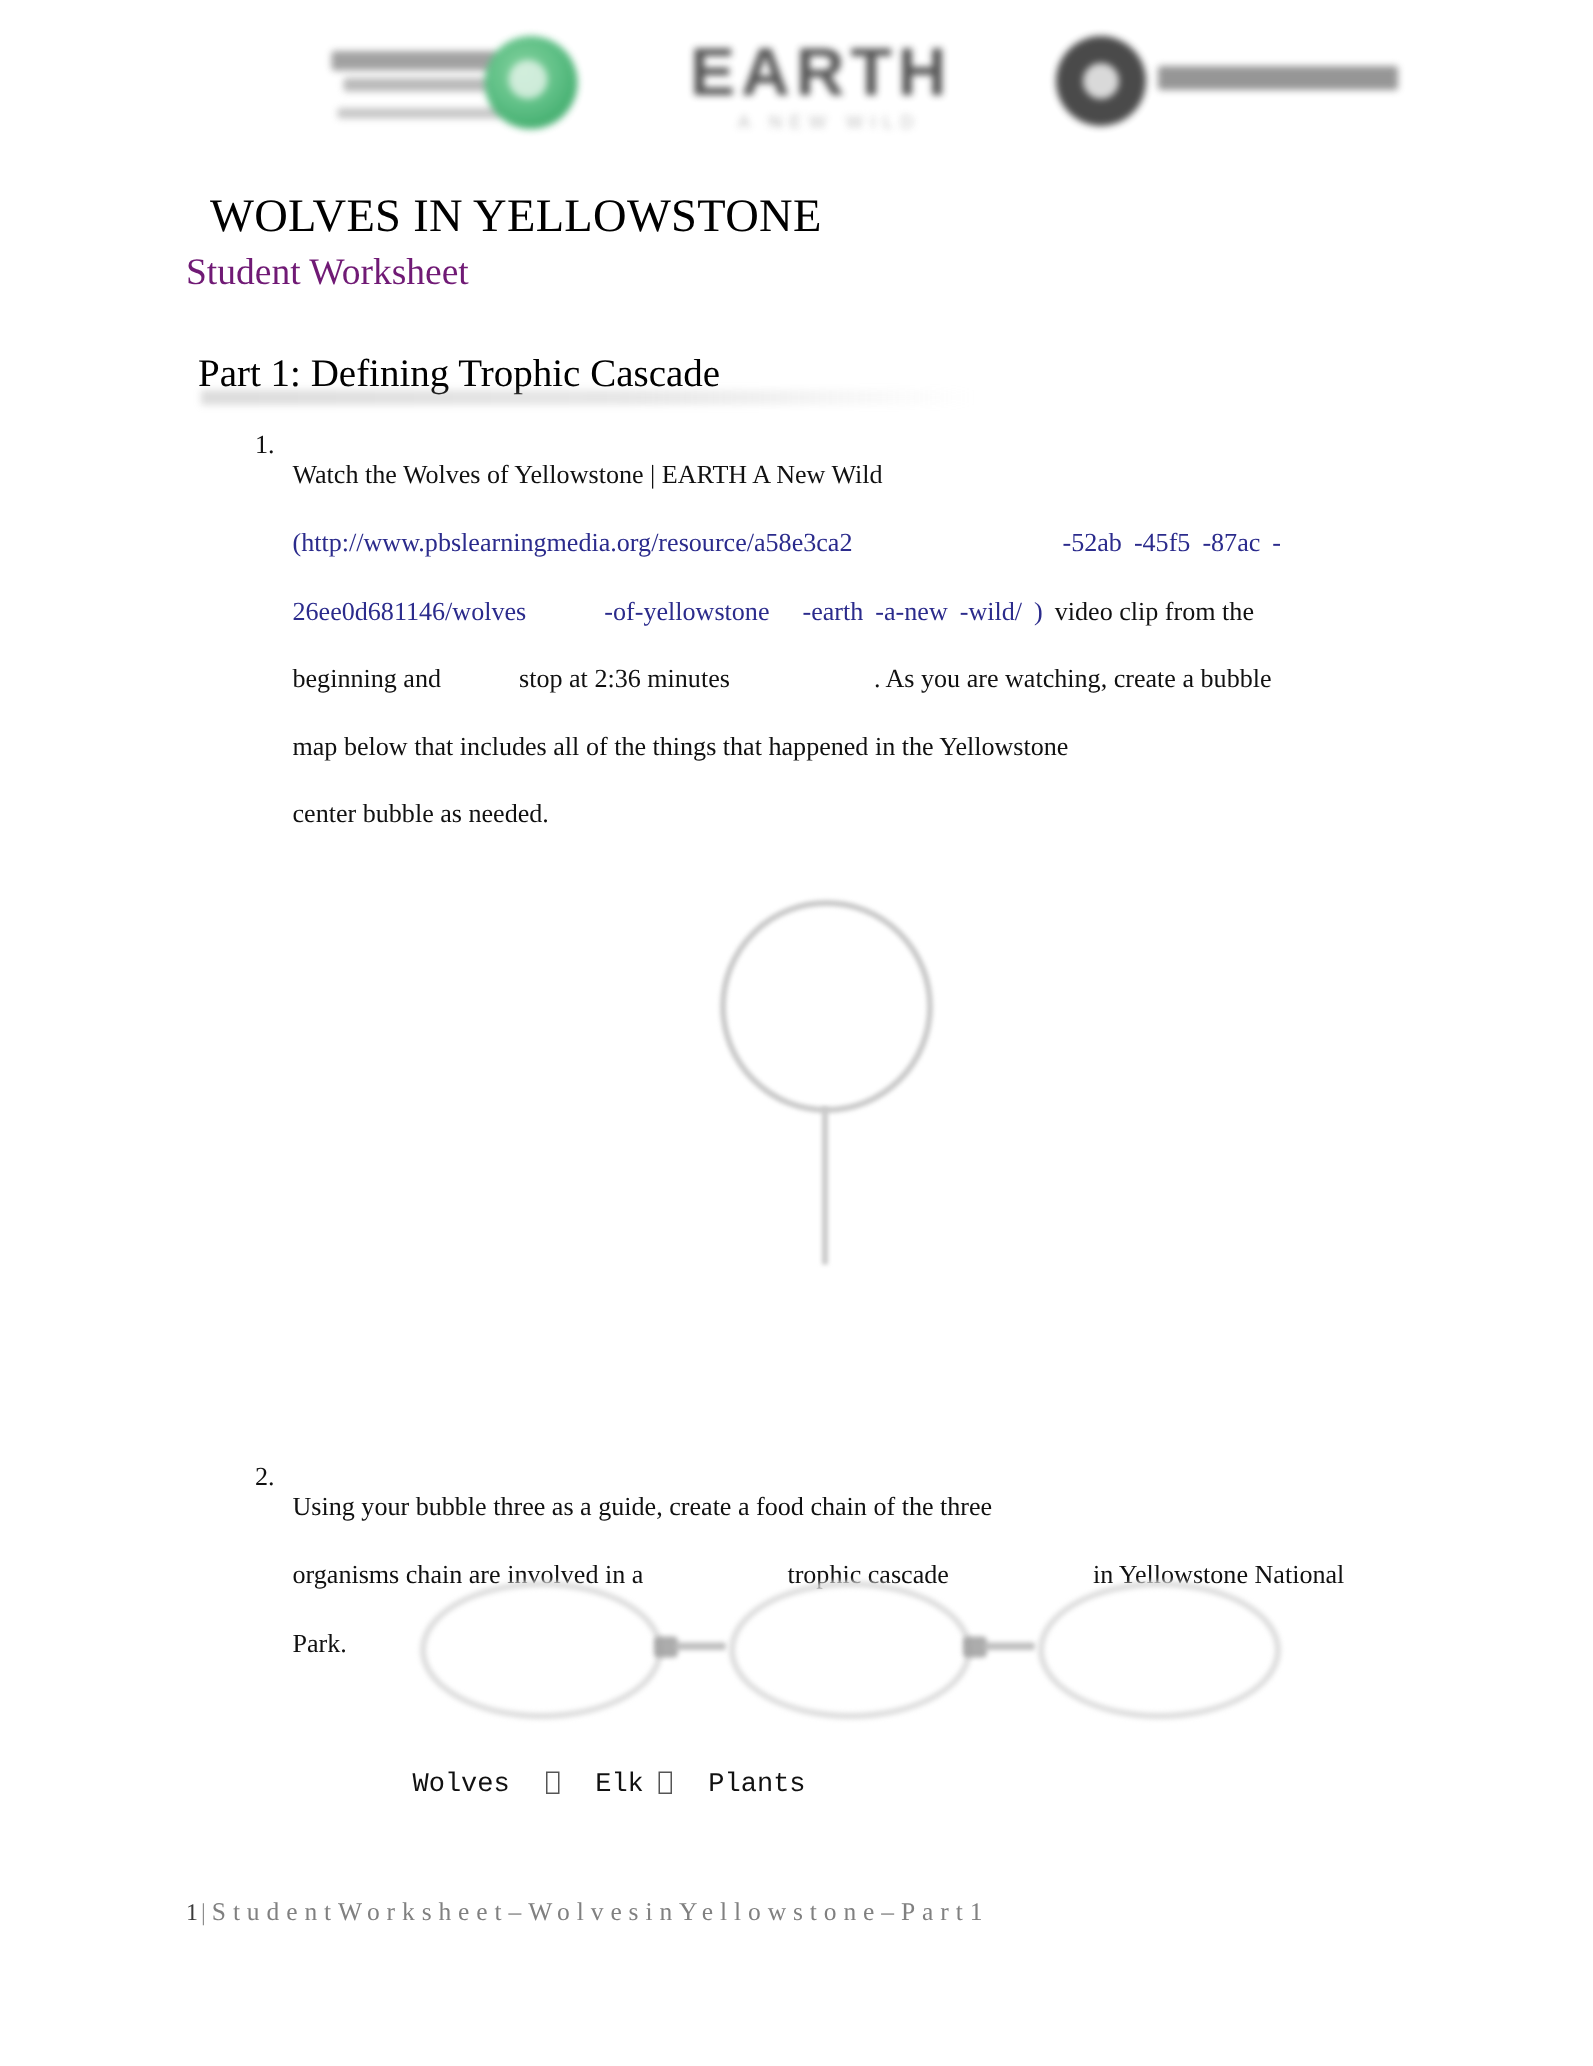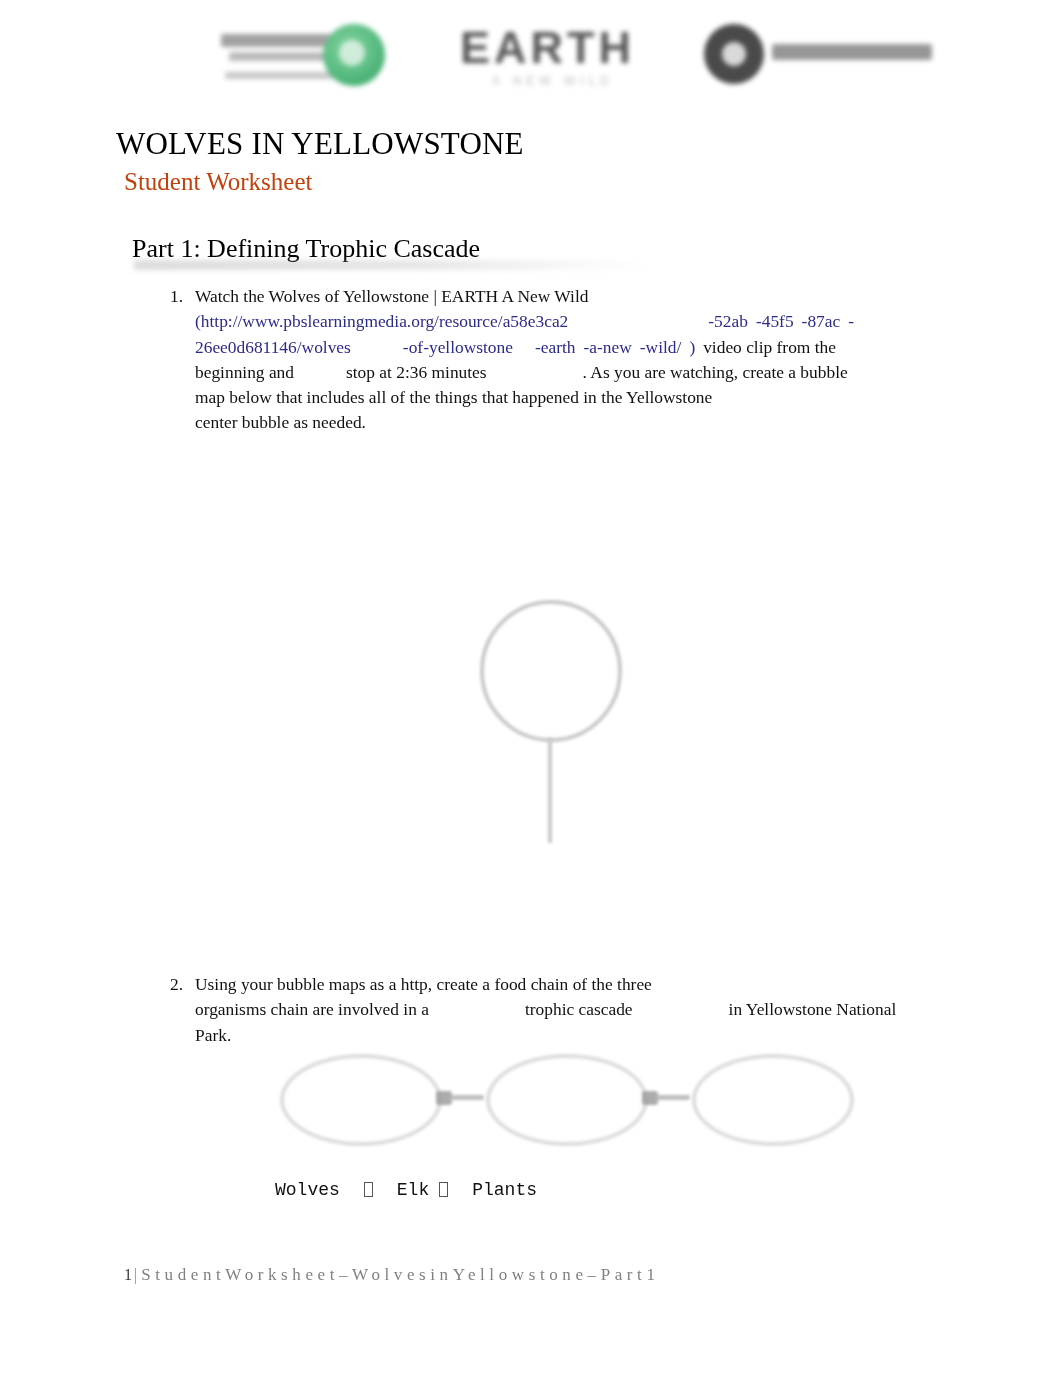--- a/index.html
+++ b/index.html
@@ -100,35 +100,35 @@
     position: absolute;
     left: 72px; top: 22px;
     width: 160px; height: 16px;
     background: #8e8e8e;
     border-radius: 2px;
   }
 
   
   .doc-title {
     position: absolute;
-    left: 116px;
+    left: 140px;
     top: 125px;
     font-size: 31px;
     line-height: 38px;
     letter-spacing: 0.2px;
     color: #000;
     white-space: nowrap;
   }
   .doc-subtitle {
     position: absolute;
     left: 124px;
     top: 166px;
     font-size: 25px;
     line-height: 32px;
-    color: #c2410c;
+    color: #701a75;
     white-space: nowrap;
   }
   .part-heading-wrap {
     position: absolute;
     left: 132px;
     top: 232px;
     width: 520px;
     height: 34px;
   }
   .part-heading {
@@ -175,21 +175,21 @@
   .item-2 { left: 155px; top: 972px; width: 760px; }
   .item-2 .item-body { width: 720px; }
 
   .link-text { color: #2b2b8c; }
   .gap-xs { display: inline-block; width: 8px; }
   .gap-s  { display: inline-block; width: 22px; }
   .gap-m  { display: inline-block; width: 52px; }
   .gap-l  { display: inline-block; width: 96px; }
   .gap-xl { display: inline-block; width: 140px; }
 
-  .line { display: block; white-space: nowrap; }
+  .line { display: block; white-space: nowrap; margin-top: 20px; }
 
   
   .bubble-map {
     position: absolute;
     left: 470px;
     top: 600px;
     width: 170px;
     height: 250px;
   }
   .bubble-map .big-circle {
@@ -368,21 +368,21 @@
 
   <div class="bubble-map">
     <div class="big-circle"></div>
     <div class="stem"></div>
   </div>
 
   <div class="item item-2">
     <div class="item-num">2.</div>
     <div class="item-body">
 
-      <span class="line">Using your bubble maps as a http, create a food chain of the three</span>
+      <span class="line">Using your bubble three as a guide, create a food chain of the three</span>
 
       <span class="line">
         <span>organisms chain are involved in a</span><span class="gap-l"></span><span>trophic cascade</span><span class="gap-l"></span><span>in Yellowstone National</span>
       </span>
 
       <span class="line">Park.</span>
 
     </div>
   </div>
 

